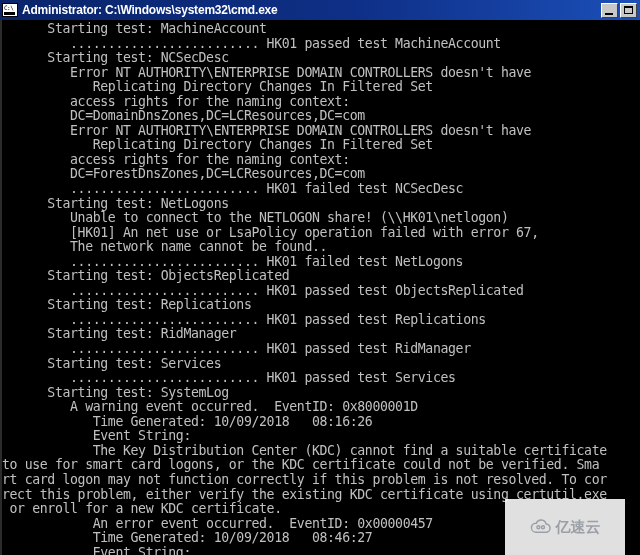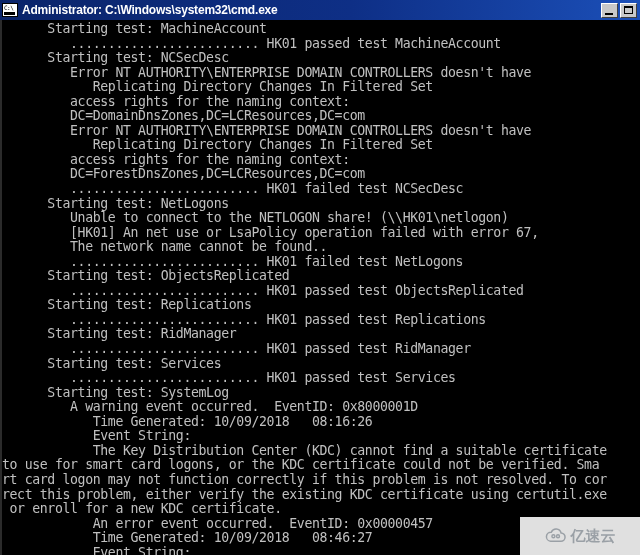--- a/index.html
+++ b/index.html
@@ -143,24 +143,24 @@
     font-size: 13.2px;
     line-height: 14.55px;
     letter-spacing: -0.38px;
     white-space: pre;
     font-weight: normal;
   }
 
   
   #watermark {
     position: absolute;
-    right: 0px;
+    right: 15px;
     bottom: 0px;
     width: 120px;
-    height: 38px;
+    height: 56px;
     background: rgba(255,255,255,0.88);
     display: flex;
     align-items: center;
     justify-content: center;
     gap: 4px;
     z-index: 10;
   }
   #watermark .wm-logo {
     width: 22px;
     height: 16px;

